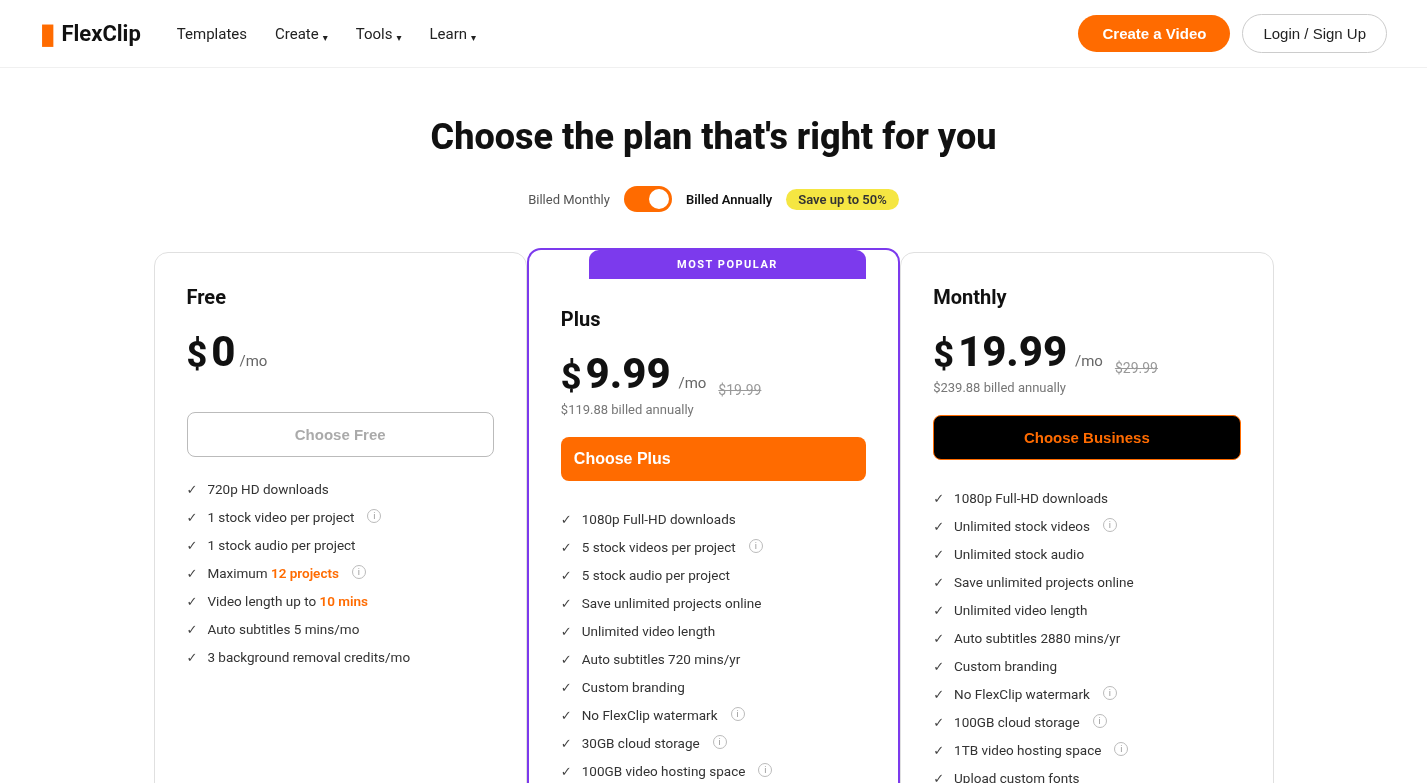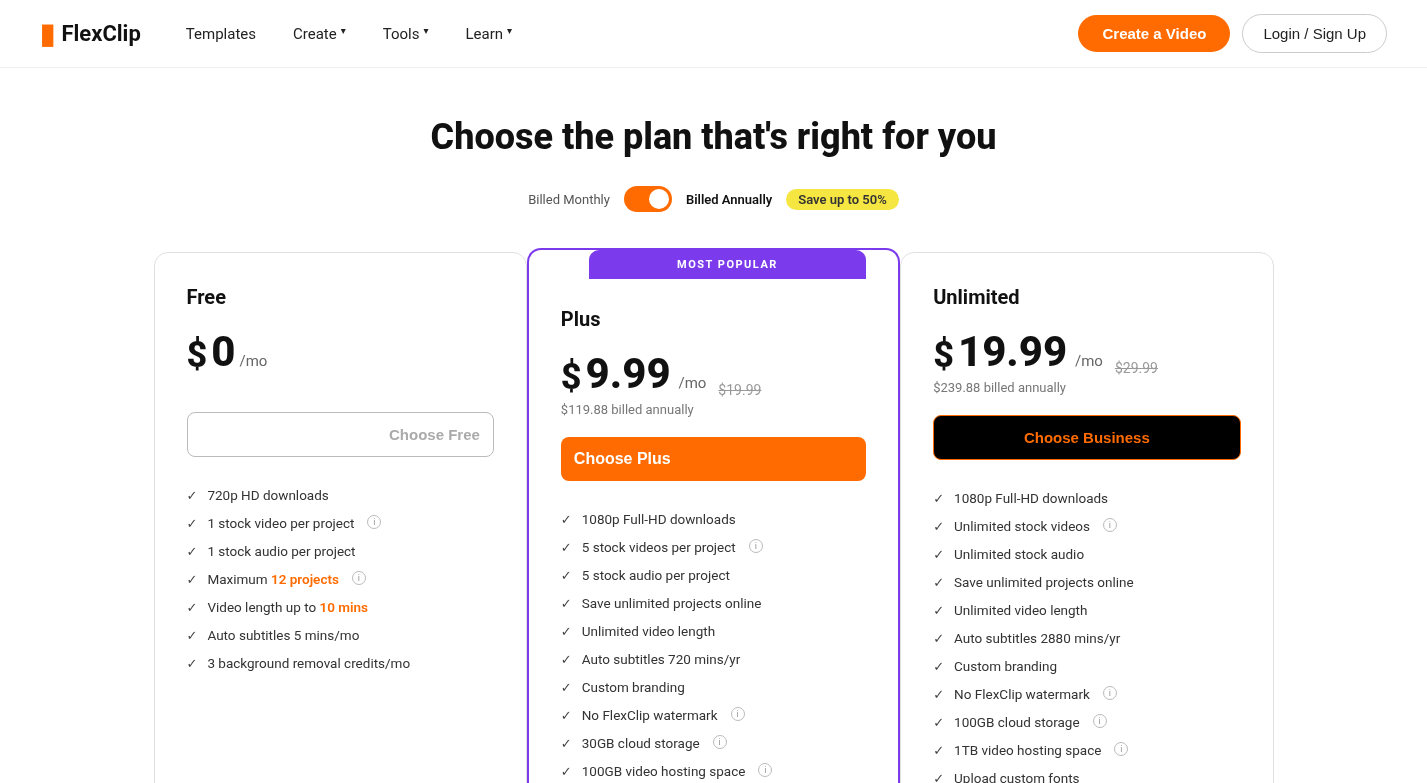--- a/index.html
+++ b/index.html
@@ -7,21 +7,21 @@
 
     
     nav {
       display: flex; align-items: center; justify-content: space-between;
       padding: 0 40px; height: 68px; border-bottom: 1px solid #f0f0f0;
     }
     .nav-left { display: flex; align-items: center; gap: 36px; }
     .logo { display: flex; align-items: center; gap: 6px; font-size: 22px; font-weight: 700; color: #111; }
     .logo-icon { font-size: 28px; color: #ff6b00; }
     .nav-links { display: flex; align-items: center; gap: 28px; }
-    .nav-link { font-size: 15px; color: #222; cursor: pointer; display: flex; align-items: flex-start; gap: 4px; text-decoration: none; margin-left: 9px; }
+    .nav-link { font-size: 15px; color: #222; cursor: pointer; display: flex; align-items: flex-end; gap: 4px; text-decoration: none; }
     .chevron { font-size: 10px; }
     .nav-right { display: flex; align-items: center; gap: 12px; }
     .btn-create {
       background: #ff6b00; color: #fff; border: none; border-radius: 24px;
       padding: 10px 24px; font-size: 15px; font-weight: 700; cursor: pointer;
     }
     .btn-login {
       background: #fff; color: #222; border: 1.5px solid #ccc; border-radius: 24px;
       padding: 10px 20px; font-size: 15px; font-weight: 500; cursor: pointer;
     }
@@ -69,24 +69,24 @@
       margin-bottom: 28px;
       margin-left: 28px;
     }
     .plan-name { font-size: 20px; font-weight: 700; color: #111; margin-bottom: 18px; }
     .price-row { display: flex; align-items: flex-end; gap: 4px; margin-bottom: 4px; }
     .price-dollar { font-size: 36px; font-weight: 800; color: #111; }
     .price-amount { font-size: 42px; font-weight: 800; color: #111; }
     .price-mo { font-size: 15px; color: #666; margin-bottom: 6px; }
     .price-annual { font-size: 13px; color: #777; margin-bottom: 20px; }
     .btn-free {
-      display: block; width: 100%; padding: 13px; text-align: right;
+      display: block; width: 100%; padding: 13px; text-align: center;
       border: 1.5px solid #bbb; border-radius: 8px; font-size: 15px;
       font-weight: 600; color: #aaa; background: #fff; cursor: pointer;
-      margin-bottom: 24px;
+      margin-bottom: 18px;
     }
     .btn-plus {
       display: block; width: 100%; padding: 13px; text-align: left;
       border: none; border-radius: 8px; font-size: 16px;
       font-weight: 700; color: #fff; background: #ff6b00; cursor: pointer;
       margin-bottom: 24px;
     }
     .btn-business {
       display: block; width: 100%; padding: 13px; text-align: center;
       border: 1.5px solid #ff6b00; border-radius: 8px; font-size: 15px;
@@ -253,21 +253,21 @@
         <li>
             <span class="check">✓</span>
             <span>100GB video hosting space</span>
             <span class="info-icon">i</span>
           </li>
 
       </ul>
     </div>
 
     <div class="card">
-      <div class="plan-name">Unlimited</div>
+      <div class="plan-name">Monthly</div>
       <div class="price-row">
         <span class="price-dollar">$</span>
         <span class="price-amount">19.99</span>
         <span class="price-mo">&nbsp;<span>/mo</span></span>
         <span class="orig-price-inline">$29.99</span>
       </div>
       <div class="price-annual">$239.88 billed annually</div>
       <button class="btn-business">Choose Business</button>
       <ul class="features">
         <li>

